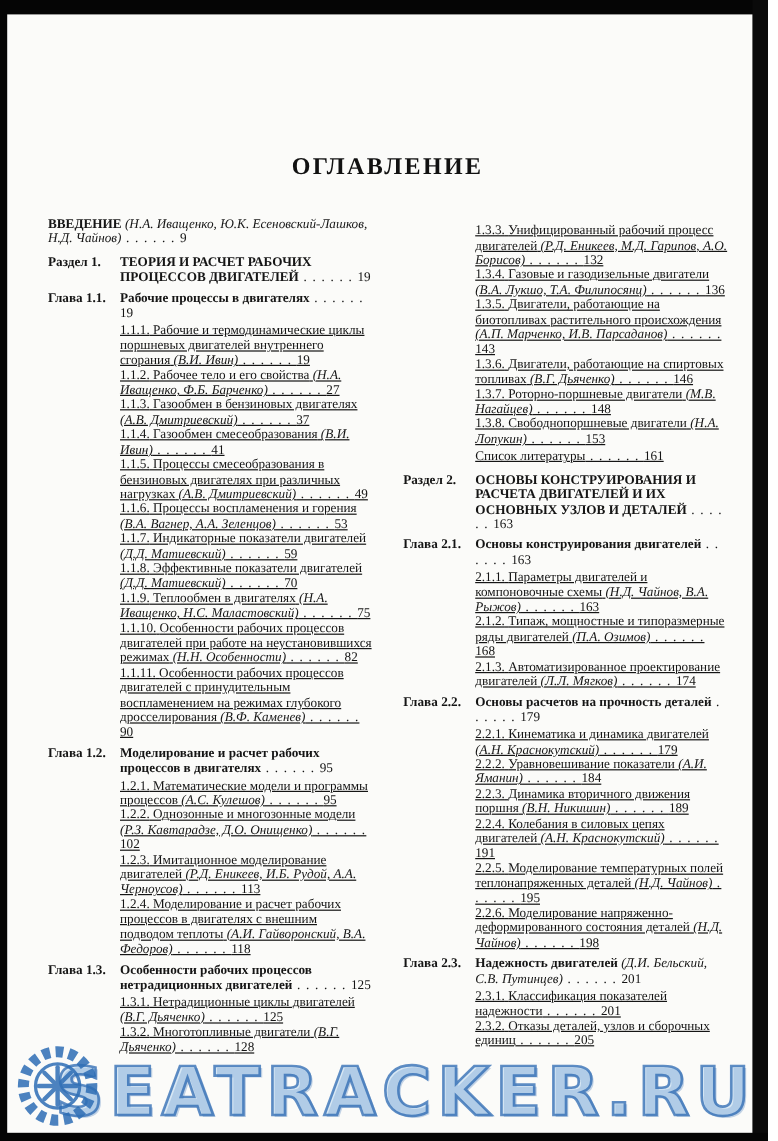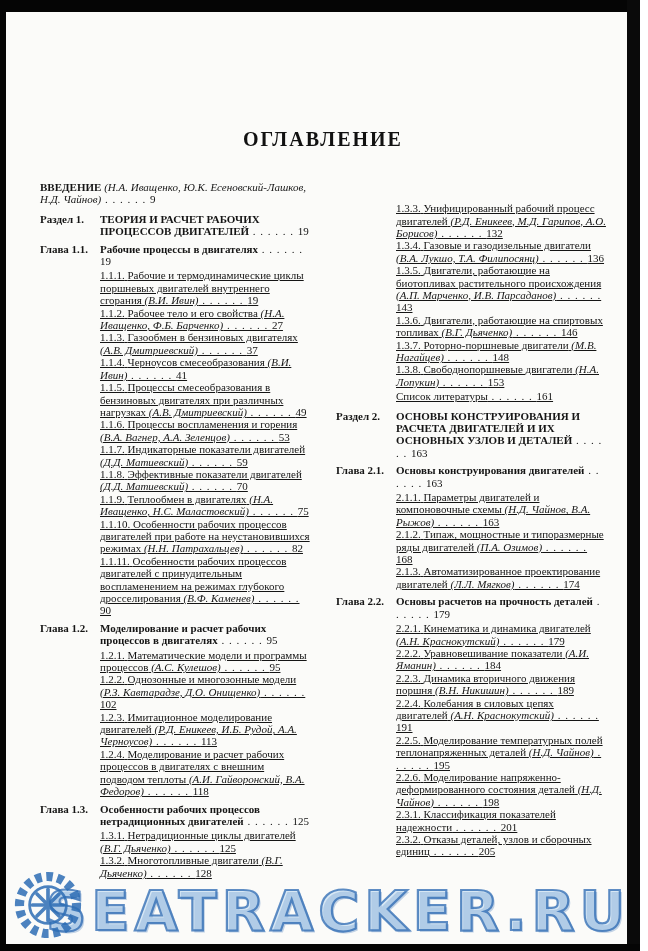--- a/index.html
+++ b/index.html
@@ -67,27 +67,27 @@
   <div class="content">
     <h1 class="page-title">ОГЛАВЛЕНИЕ</h1>
     <div class="cols">
       <div class="col">
           <div class="entry intro"><span class="label">ВВЕДЕНИЕ</span>  <span class="authors">(Н.А. Иващенко, Ю.К. Есеновский-Лашков, Н.Д. Чайнов)</span><span class="dots"> . . . . . . </span><span class="page-num">9</span></div>
           <div class="entry section"><span class="label">Раздел 1.</span><span class="title">ТЕОРИЯ И РАСЧЕТ РАБОЧИХ ПРОЦЕССОВ ДВИГАТЕЛЕЙ</span><span class="dots"> . . . . . . </span><span class="page-num">19</span></div>
           <div class="entry chapter"><span class="label">Глава 1.1.</span><span class="title">Рабочие процессы в двигателях</span><span class="dots"> . . . . . . </span><span class="page-num">19</span></div>
           <div class="entry item"><span class="num">1.1.1.</span> <span class="title">Рабочие и термодинамические циклы поршневых двигателей внутреннего сгорания</span> <span class="authors">(В.И. Ивин)</span><span class="dots"> . . . . . . </span><span class="page-num">19</span></div>
           <div class="entry item"><span class="num">1.1.2.</span> <span class="title">Рабочее тело и его свойства</span> <span class="authors">(Н.А. Иващенко, Ф.Б. Барченко)</span><span class="dots"> . . . . . . </span><span class="page-num">27</span></div>
           <div class="entry item"><span class="num">1.1.3.</span> <span class="title">Газообмен в бензиновых двигателях</span> <span class="authors">(А.В. Дмитриевский)</span><span class="dots"> . . . . . . </span><span class="page-num">37</span></div>
-          <div class="entry item"><span class="num">1.1.4.</span> <span class="title">Черноусов смесеобразования</span> <span class="authors">(В.И. Ивин)</span><span class="dots"> . . . . . . </span><span class="page-num">41</span></div>
+          <div class="entry item"><span class="num">1.1.4.</span> <span class="title">Газообмен смесеобразования</span> <span class="authors">(В.И. Ивин)</span><span class="dots"> . . . . . . </span><span class="page-num">41</span></div>
           <div class="entry item"><span class="num">1.1.5.</span> <span class="title">Процессы смесеобразования в бензиновых двигателях при различных нагрузках</span> <span class="authors">(А.В. Дмитриевский)</span><span class="dots"> . . . . . . </span><span class="page-num">49</span></div>
           <div class="entry item"><span class="num">1.1.6.</span> <span class="title">Процессы воспламенения и горения</span> <span class="authors">(В.А. Вагнер, А.А. Зеленцов)</span><span class="dots"> . . . . . . </span><span class="page-num">53</span></div>
           <div class="entry item"><span class="num">1.1.7.</span> <span class="title">Индикаторные показатели двигателей</span> <span class="authors">(Д.Д. Матиевский)</span><span class="dots"> . . . . . . </span><span class="page-num">59</span></div>
           <div class="entry item"><span class="num">1.1.8.</span> <span class="title">Эффективные показатели двигателей</span> <span class="authors">(Д.Д. Матиевский)</span><span class="dots"> . . . . . . </span><span class="page-num">70</span></div>
           <div class="entry item"><span class="num">1.1.9.</span> <span class="title">Теплообмен в двигателях</span> <span class="authors">(Н.А. Иващенко, Н.С. Маластовский)</span><span class="dots"> . . . . . . </span><span class="page-num">75</span></div>
-          <div class="entry item"><span class="num">1.1.10.</span> <span class="title">Особенности рабочих процессов двигателей при работе на неустановившихся режимах</span> <span class="authors">(Н.Н. Патрахальцев)</span><span class="dots"> . . . . . . </span><span class="page-num">82</span></div>
+          <div class="entry item"><span class="num">1.1.10.</span> <span class="title">Особенности рабочих процессов двигателей при работе на неустановившихся режимах</span> <span class="authors">(Н.Н. Особенности)</span><span class="dots"> . . . . . . </span><span class="page-num">82</span></div>
           <div class="entry item"><span class="num">1.1.11.</span> <span class="title">Особенности рабочих процессов двигателей с принудительным воспламенением на режимах глубокого дросселирования</span> <span class="authors">(В.Ф. Каменев)</span><span class="dots"> . . . . . . </span><span class="page-num">90</span></div>
           <div class="entry chapter"><span class="label">Глава 1.2.</span><span class="title">Моделирование и расчет рабочих процессов в двигателях</span><span class="dots"> . . . . . . </span><span class="page-num">95</span></div>
           <div class="entry item"><span class="num">1.2.1.</span> <span class="title">Математические модели и программы процессов</span> <span class="authors">(А.С. Кулешов)</span><span class="dots"> . . . . . . </span><span class="page-num">95</span></div>
           <div class="entry item"><span class="num">1.2.2.</span> <span class="title">Однозонные и многозонные модели</span> <span class="authors">(Р.З. Кавтарадзе, Д.О. Онищенко)</span><span class="dots"> . . . . . . </span><span class="page-num">102</span></div>
           <div class="entry item"><span class="num">1.2.3.</span> <span class="title">Имитационное моделирование двигателей</span> <span class="authors">(Р.Д. Еникеев, И.Б. Рудой, А.А. Черноусов)</span><span class="dots"> . . . . . . </span><span class="page-num">113</span></div>
           <div class="entry item"><span class="num">1.2.4.</span> <span class="title">Моделирование и расчет рабочих процессов в двигателях с внешним подводом теплоты</span> <span class="authors">(А.И. Гайворонский, В.А. Федоров)</span><span class="dots"> . . . . . . </span><span class="page-num">118</span></div>
           <div class="entry chapter"><span class="label">Глава 1.3.</span><span class="title">Особенности рабочих процессов нетрадиционных двигателей</span><span class="dots"> . . . . . . </span><span class="page-num">125</span></div>
           <div class="entry item"><span class="num">1.3.1.</span> <span class="title">Нетрадиционные циклы двигателей</span> <span class="authors">(В.Г. Дьяченко)</span><span class="dots"> . . . . . . </span><span class="page-num">125</span></div>
           <div class="entry item"><span class="num">1.3.2.</span> <span class="title">Многотопливные двигатели</span> <span class="authors">(В.Г. Дьяченко)</span><span class="dots"> . . . . . . </span><span class="page-num">128</span></div>
         </div>
@@ -104,20 +104,21 @@
           <div class="entry item"><span class="num">2.1.1.</span> <span class="title">Параметры двигателей и компоновочные схемы</span> <span class="authors">(Н.Д. Чайнов, В.А. Рыжов)</span><span class="dots"> . . . . . . </span><span class="page-num">163</span></div>
           <div class="entry item"><span class="num">2.1.2.</span> <span class="title">Типаж, мощностные и типоразмерные ряды двигателей</span> <span class="authors">(П.А. Озимов)</span><span class="dots"> . . . . . . </span><span class="page-num">168</span></div>
           <div class="entry item"><span class="num">2.1.3.</span> <span class="title">Автоматизированное проектирование двигателей</span> <span class="authors">(Л.Л. Мягков)</span><span class="dots"> . . . . . . </span><span class="page-num">174</span></div>
           <div class="entry chapter"><span class="label">Глава 2.2.</span><span class="title">Основы расчетов на прочность деталей</span><span class="dots"> . . . . . . </span><span class="page-num">179</span></div>
           <div class="entry item"><span class="num">2.2.1.</span> <span class="title">Кинематика и динамика двигателей</span> <span class="authors">(А.Н. Краснокутский)</span><span class="dots"> . . . . . . </span><span class="page-num">179</span></div>
           <div class="entry item"><span class="num">2.2.2.</span> <span class="title">Уравновешивание показатели</span> <span class="authors">(А.И. Яманин)</span><span class="dots"> . . . . . . </span><span class="page-num">184</span></div>
           <div class="entry item"><span class="num">2.2.3.</span> <span class="title">Динамика вторичного движения поршня</span> <span class="authors">(В.Н. Никишин)</span><span class="dots"> . . . . . . </span><span class="page-num">189</span></div>
           <div class="entry item"><span class="num">2.2.4.</span> <span class="title">Колебания в силовых цепях двигателей</span> <span class="authors">(А.Н. Краснокутский)</span><span class="dots"> . . . . . . </span><span class="page-num">191</span></div>
           <div class="entry item"><span class="num">2.2.5.</span> <span class="title">Моделирование температурных полей теплонапряженных деталей</span> <span class="authors">(Н.Д. Чайнов)</span><span class="dots"> . . . . . . </span><span class="page-num">195</span></div>
           <div class="entry item"><span class="num">2.2.6.</span> <span class="title">Моделирование напряженно-деформированного состояния деталей</span> <span class="authors">(Н.Д. Чайнов)</span><span class="dots"> . . . . . . </span><span class="page-num">198</span></div>
+          <div class="entry chapter"><span class="label">Глава 2.3.</span><span class="title">Надежность двигателей</span> <span class="authors">(Д.И. Бельский, С.В. Путинцев)</span><span class="dots"> . . . . . . </span><span class="page-num">201</span></div>
           <div class="entry item"><span class="num">2.3.1.</span> <span class="title">Классификация показателей надежности</span><span class="dots"> . . . . . . </span><span class="page-num">201</span></div>
           <div class="entry item"><span class="num">2.3.2.</span> <span class="title">Отказы деталей, узлов и сборочных единиц</span><span class="dots"> . . . . . . </span><span class="page-num">205</span></div>
         </div>
     </div>
   </div>
 
   <div class="watermark">SEATRACKER.RU</div>
 
   <svg class="wm-logo" viewBox="0 0 100 100" width="92" height="92" xmlns="http://www.w3.org/2000/svg">
     <g stroke="#2e6eb5" fill="none">

